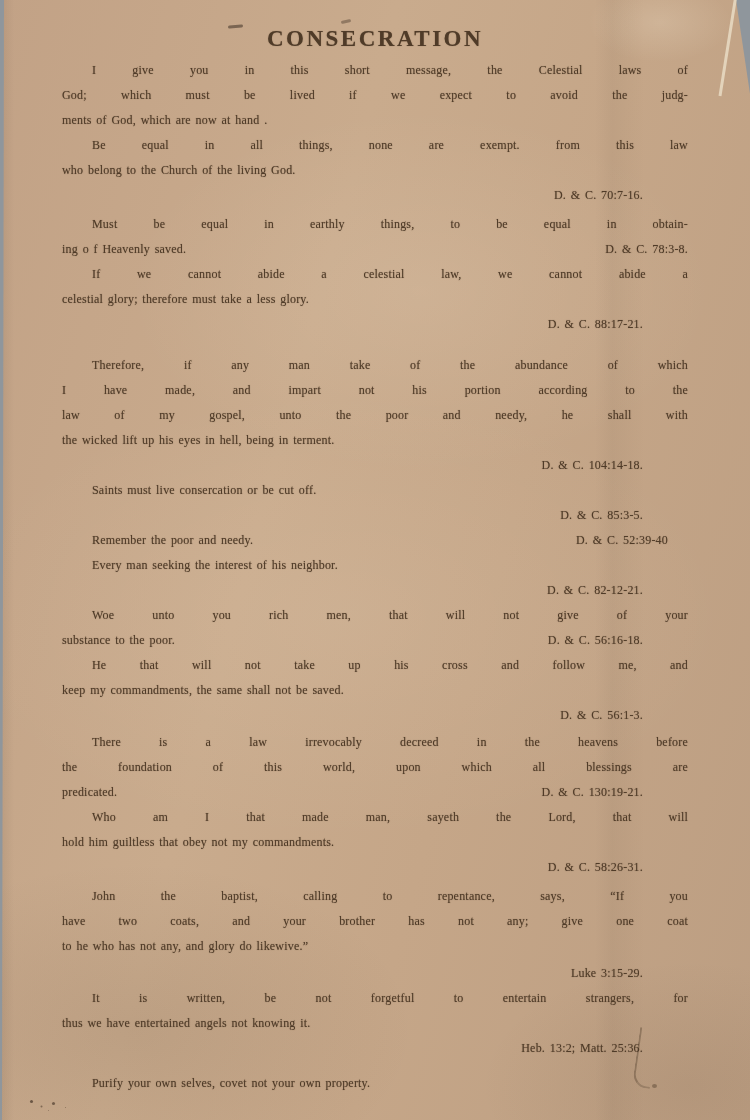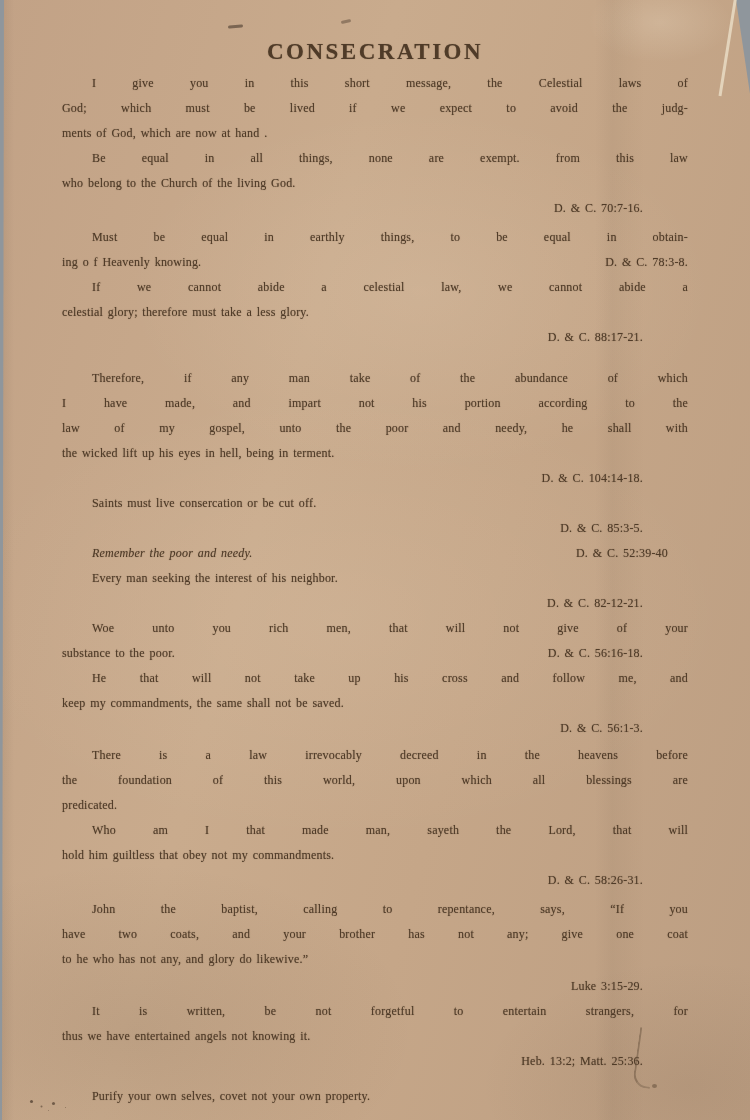--- a/index.html
+++ b/index.html
@@ -30,21 +30,21 @@
   
   .page-edge {
     position: absolute; left: 734px; top: -2px;
     width: 3px; height: 99px;
     background: var(--page-edge, #e9dcc4);
     opacity: 0.85;
     transform: rotate(9deg); transform-origin: top left;
   }
 
   .page-title {
-    margin: 0; padding-top: 38px;
+    margin: 0; padding-top: 25px;
     font-size: 23px; line-height: 27px;
     font-weight: 600; letter-spacing: 2.5px;
     text-align: center;
     text-shadow: 0 0 1px rgba(79,59,40,0.55);
   }
 
   .text-block {
     position: relative;
     margin: 6px 62px 0 62px;
     font-size: 12px; line-height: 25px;
@@ -52,21 +52,21 @@
     text-shadow: 0 0 1px rgba(79,59,40,0.5);
   }
 
   .line { min-height: 25px; white-space: nowrap; }
   .line.j  { text-align: justify; text-align-last: justify; white-space: normal; }
   .line.i  { text-align: justify; text-align-last: justify; white-space: normal; text-indent: 30px; }
   .line.l  { text-align: left; }
   .line.il { text-align: left; text-indent: 30px; }
   .line.ref { text-align: right; padding-right: 45px; }
   .line.split { display: flex; justify-content: space-between; }
-  .line.split .left.ind { padding-left: 30px; font-style: italic; }
+  .line.split .left.ind { padding-left: 30px; }
 
   
   .mark { position: absolute; pointer-events: none; }
   .pencil-dash-1 { left: 228px; top: 25px; width: 15px; height: 3px;
     background: rgba(62,48,36,0.55); transform: rotate(-5deg); border-radius: 2px; }
   .pencil-dash-2 { left: 341px; top: 20px; width: 10px; height: 3px;
     background: rgba(62,48,36,0.40); transform: rotate(-12deg); border-radius: 2px; }
   .ink-specks { left: 30px; top: 1100px; width: 3px; height: 3px; border-radius: 50%;
     background: rgba(60,45,32,0.65);
     box-shadow: 10px 5px 0 -0.5px rgba(60,45,32,0.5),
@@ -88,21 +88,21 @@
   <h1 class="page-title">CONSECRATION</h1>
   <div class="text-block">
       <div class="line i">I give you in this short message, the Celestial laws of</div>
       <div class="line j">God; which must be lived if we expect to avoid the judg-</div>
       <div class="line l">ments of God, which are now at hand .</div>
       <div class="line i">Be equal in all things, none are exempt. from this law</div>
       <div class="line l">who belong to the Church of the living God.</div>
       <div class="line ref">D. &amp; C. 70:7-16.</div>
       <div class="line i" style="margin-top: 4px;">Must be equal in earthly things, to be equal in obtain-</div>
       <div class="line split">
-        <span class="left">ing o f Heavenly knowing.</span>
+        <span class="left">ing o f Heavenly saved.</span>
         <span class="rref">D. &amp; C. 78:3-8.</span>
       </div>
       <div class="line i">If we cannot abide a celestial law, we cannot abide a</div>
       <div class="line l">celestial glory; therefore must take a less glory.</div>
       <div class="line ref">D. &amp; C. 88:17-21.</div>
       <div class="line i" style="margin-top: 16px;">Therefore, if any man take of the abundance of which</div>
       <div class="line j">I have made, and impart not his portion according to the</div>
       <div class="line j">law of my gospel, unto the poor and needy, he shall with</div>
       <div class="line l">the wicked lift up his eyes in hell, being in terment.</div>
       <div class="line ref">D. &amp; C. 104:14-18.</div>
@@ -119,20 +119,21 @@
         <span class="left">substance to the poor.</span>
         <span class="rref">D. &amp; C. 56:16-18.</span>
       </div>
       <div class="line i">He that will not take up his cross and follow me, and</div>
       <div class="line l">keep my commandments, the same shall not be saved.</div>
       <div class="line ref">D. &amp; C. 56:1-3.</div>
       <div class="line i" style="margin-top: 2px;">There is a law irrevocably decreed in the heavens before</div>
       <div class="line j">the foundation of this world, upon which all blessings are</div>
       <div class="line split" style="padding-right: 45px; gap: 36px;">
         <span class="left">predicated.</span>
+        <span class="rref">D. &amp; C. 130:19-21.</span>
       </div>
       <div class="line i">Who am I that made man, sayeth the Lord, that will</div>
       <div class="line l">hold him guiltless that obey not my commandments.</div>
       <div class="line ref">D. &amp; C. 58:26-31.</div>
       <div class="line i" style="margin-top: 4px;">John the baptist, calling to repentance, says, “If you</div>
       <div class="line j">have two coats, and your brother has not any; give one coat</div>
       <div class="line l">to he who has not any, and glory do likewive.”</div>
       <div class="line ref" style="margin-top: 2px;">Luke 3:15-29.</div>
       <div class="line i">It is written, be not forgetful to entertain strangers, for</div>
       <div class="line l">thus we have entertained angels not knowing it.</div>

